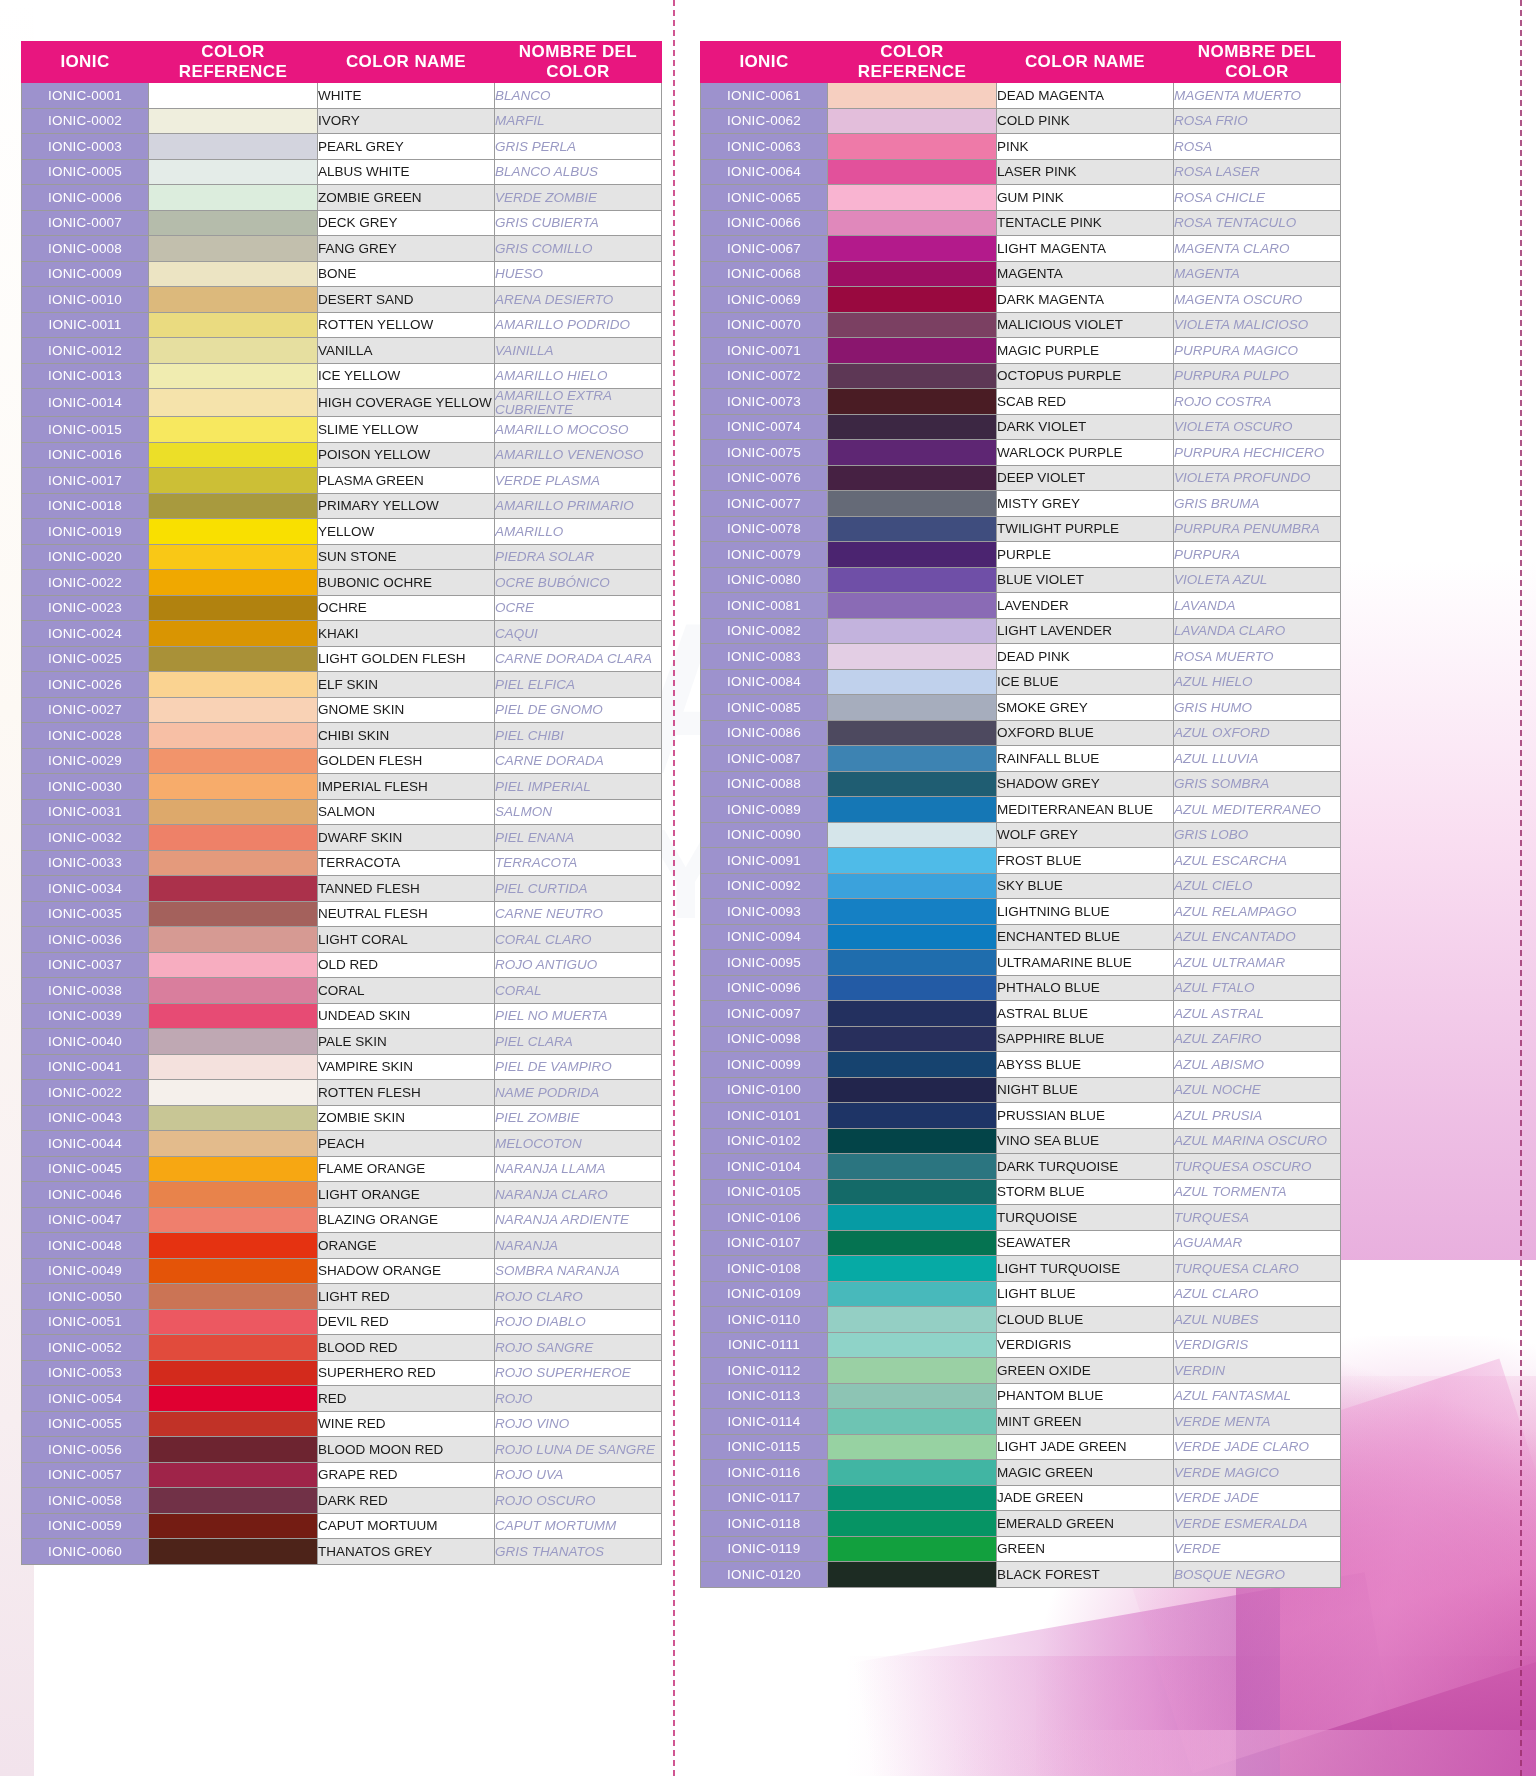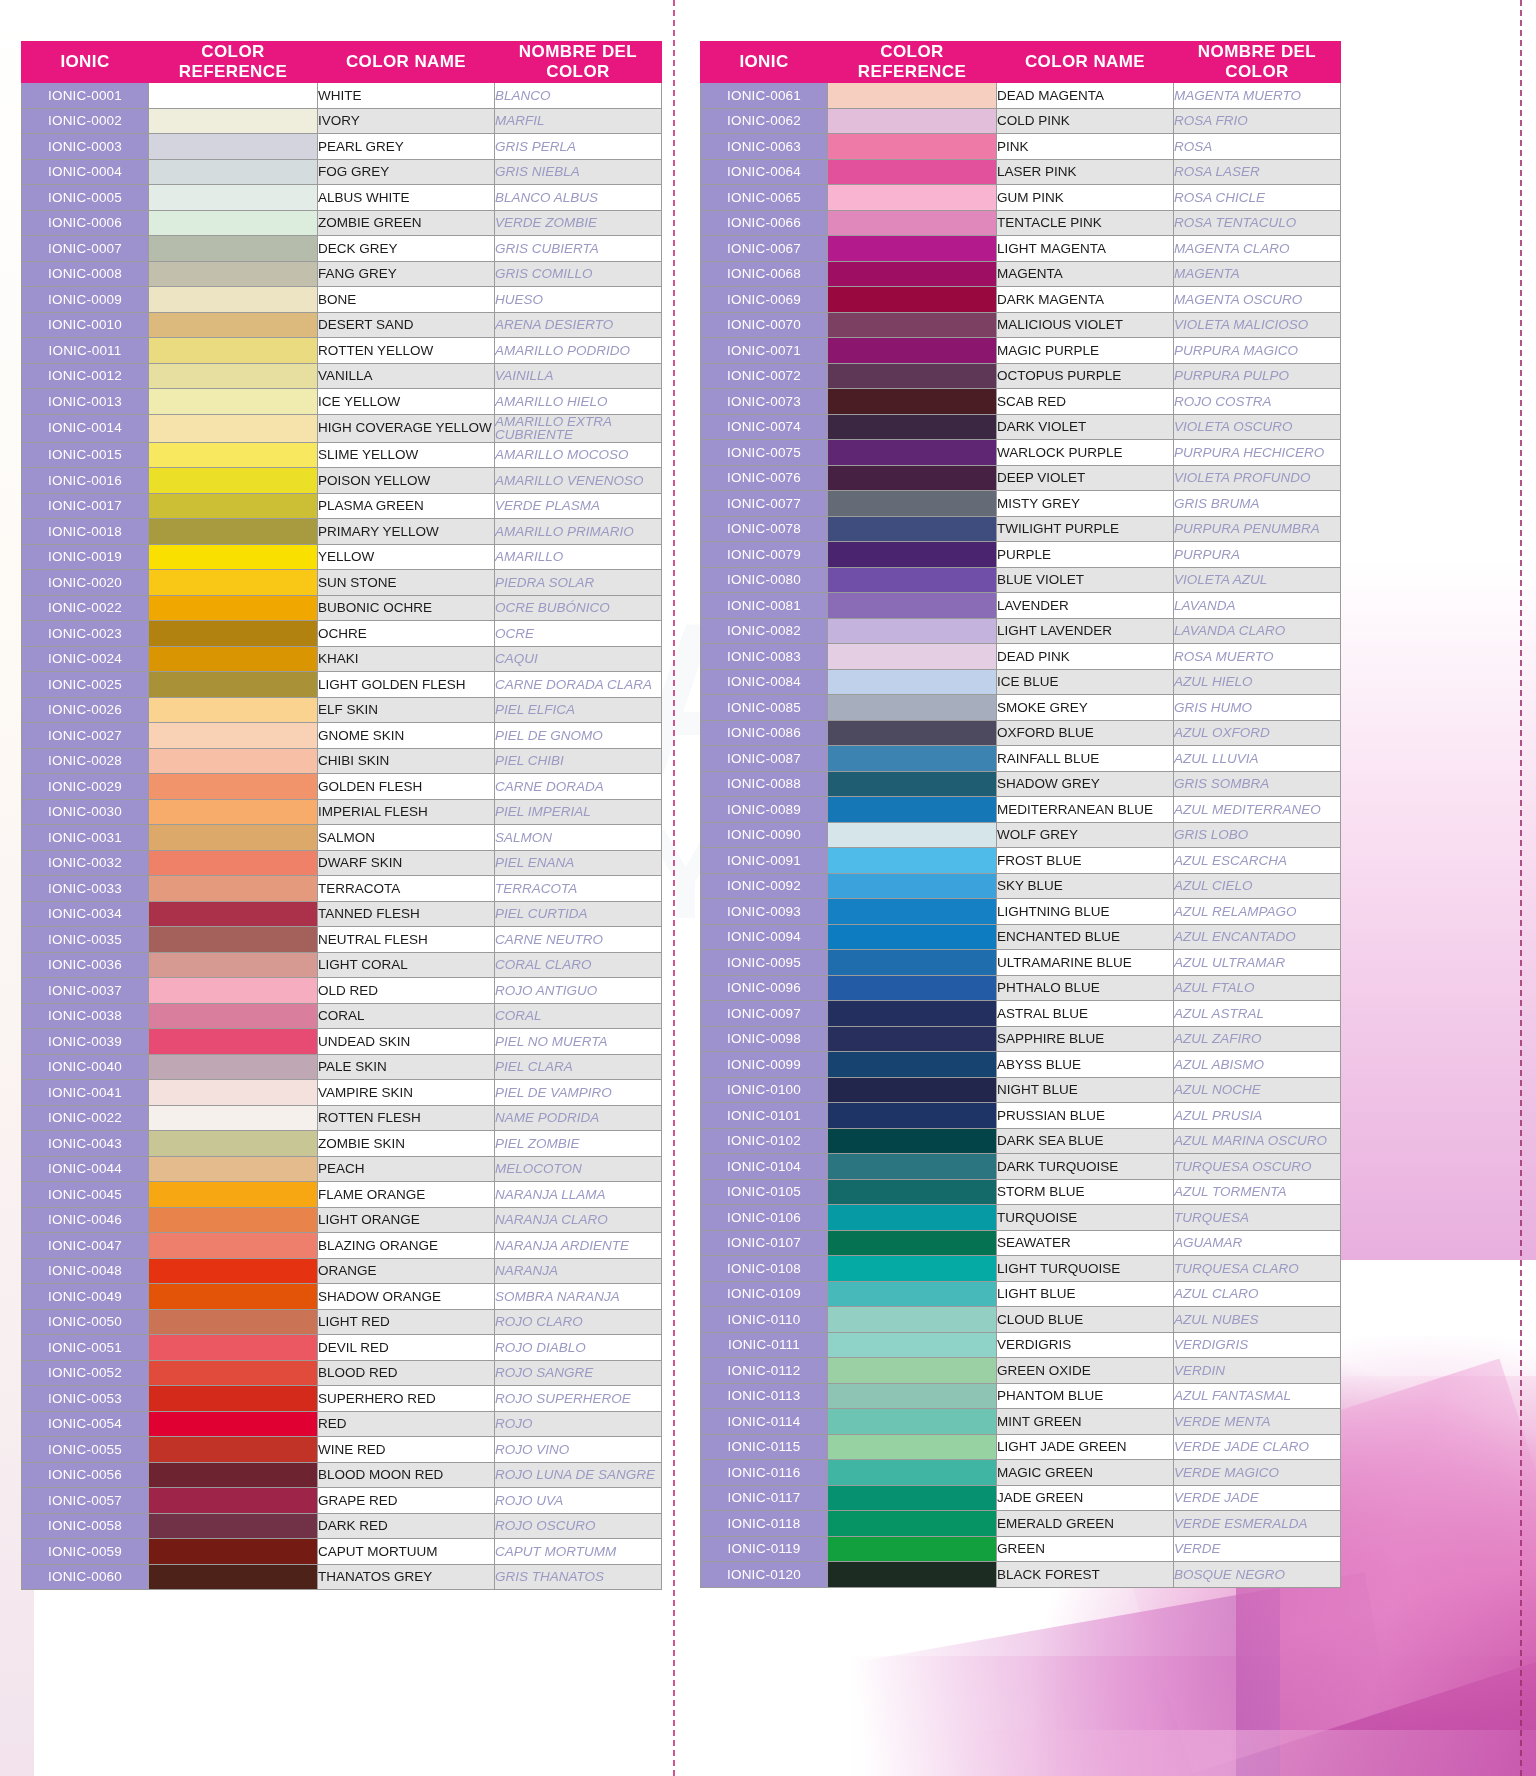--- a/index.html
+++ b/index.html
@@ -202,26 +202,20 @@
           <td class="ref-cell" style="background: rgb(239, 238, 221);"></td>
           <td class="name-cell">IVORY</td>
           <td class="es-cell">MARFIL</td>
         </tr>
         <tr class="row-odd">
           <td class="ionic-cell">IONIC-0003</td>
           <td class="ref-cell" style="background: rgb(211, 212, 222);"></td>
           <td class="name-cell">PEARL GREY</td>
           <td class="es-cell">GRIS PERLA</td>
         </tr>
-        <tr class="row-even">
-          <td class="ionic-cell">IONIC-0004</td>
-          <td class="ref-cell" style="background: rgb(213, 220, 221);"></td>
-          <td class="name-cell">FOG GREY</td>
-          <td class="es-cell">GRIS NIEBLA</td>
-        </tr>
         <tr class="row-odd">
           <td class="ionic-cell">IONIC-0005</td>
           <td class="ref-cell" style="background: rgb(228, 236, 232);"></td>
           <td class="name-cell">ALBUS WHITE</td>
           <td class="es-cell">BLANCO ALBUS</td>
         </tr>
         <tr class="row-even">
           <td class="ionic-cell">IONIC-0006</td>
           <td class="ref-cell" style="background: rgb(220, 237, 221);"></td>
           <td class="name-cell">ZOMBIE GREEN</td>
@@ -808,21 +802,21 @@
         </tr>
         <tr class="row-odd">
           <td class="ionic-cell">IONIC-0101</td>
           <td class="ref-cell" style="background: rgb(30, 52, 102);"></td>
           <td class="name-cell">PRUSSIAN BLUE</td>
           <td class="es-cell">AZUL PRUSIA</td>
         </tr>
         <tr class="row-even">
           <td class="ionic-cell">IONIC-0102</td>
           <td class="ref-cell" style="background: rgb(3, 68, 72);"></td>
-          <td class="name-cell">DARK SEA BLUE</td>
+          <td class="name-cell">VINO SEA BLUE</td>
           <td class="es-cell">AZUL MARINA OSCURO</td>
         </tr>
         <tr class="row-even">
           <td class="ionic-cell">IONIC-0104</td>
           <td class="ref-cell" style="background: rgb(43, 117, 128);"></td>
           <td class="name-cell">DARK TURQUOISE</td>
           <td class="es-cell">TURQUESA OSCURO</td>
         </tr>
         <tr class="row-odd">
           <td class="ionic-cell">IONIC-0105</td>

